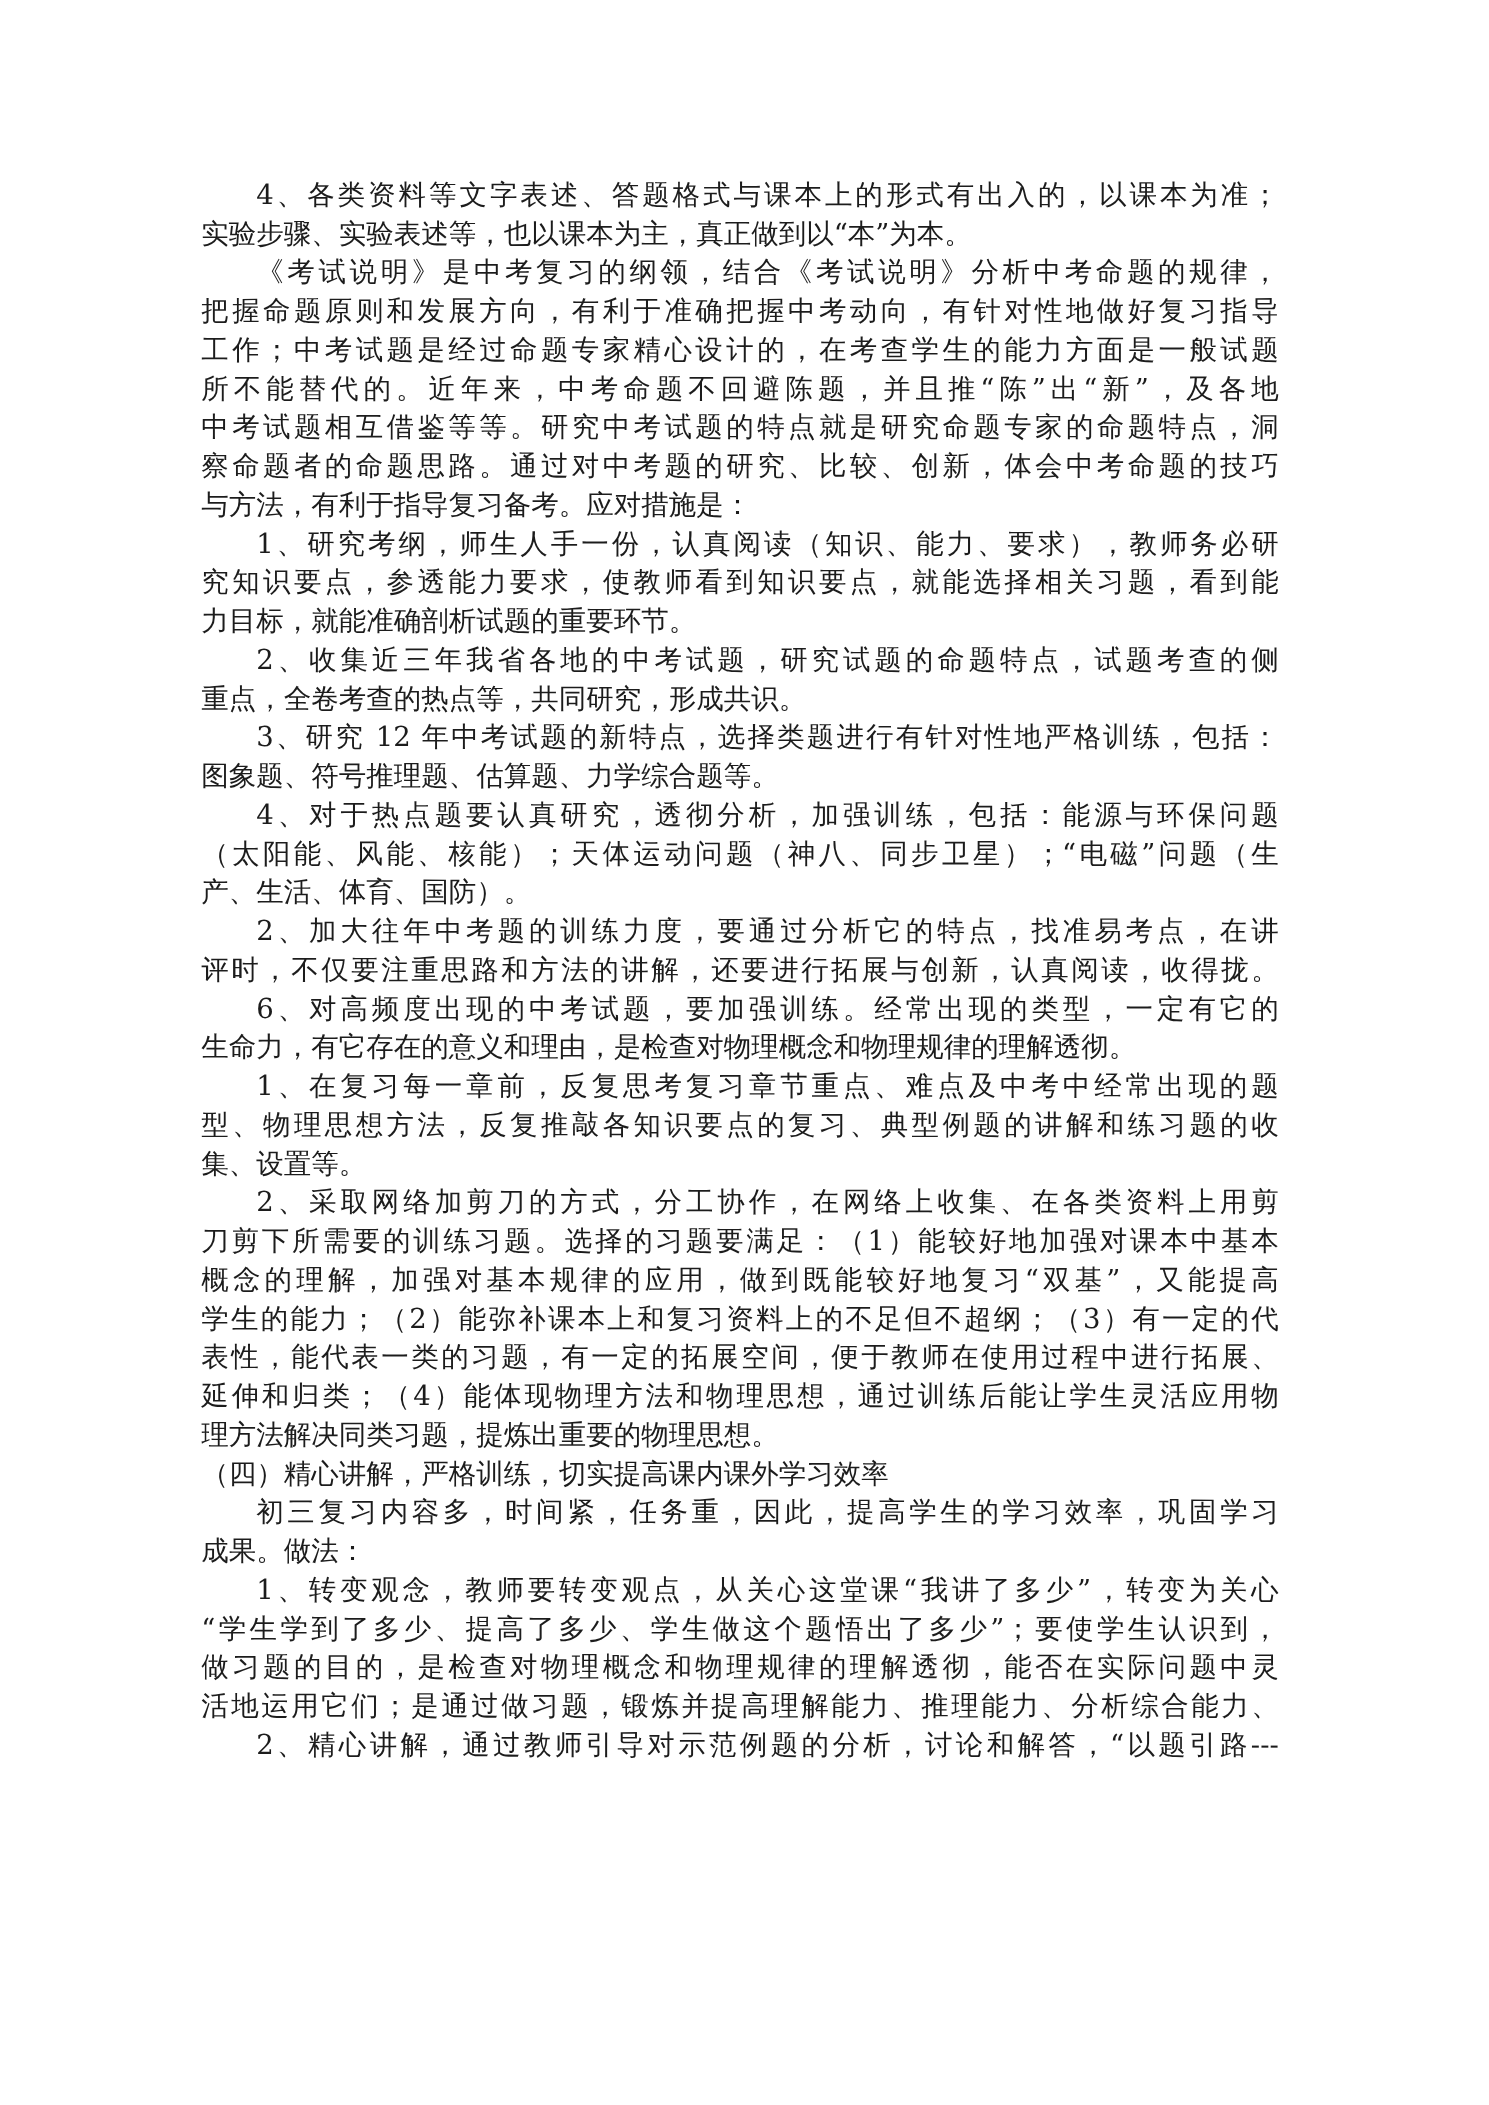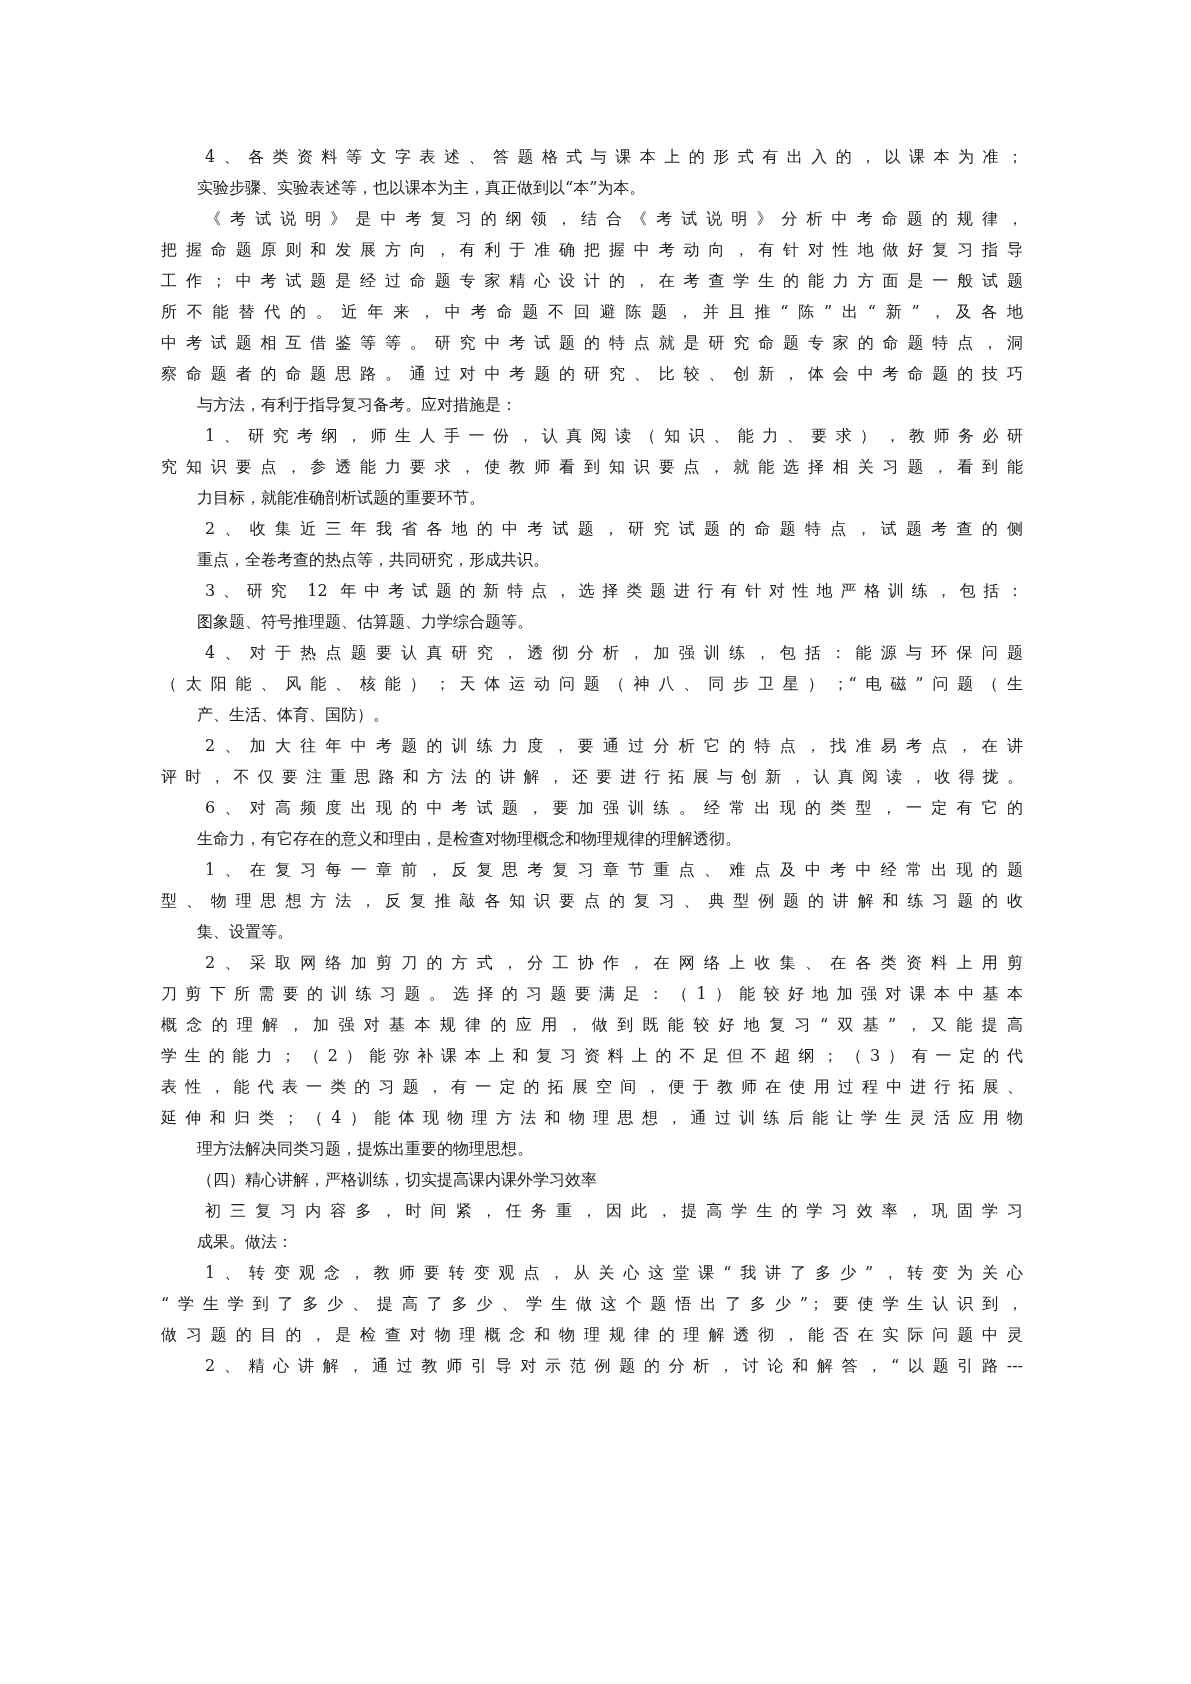--- a/index.html
+++ b/index.html
@@ -13,30 +13,30 @@
     width: 1191px; height: 1684px;
     background: #ffffff;
     overflow: hidden;
   }
   .content {
     position: absolute;
     left: 161px; top: 141px;
     width: 862px;
   }
   .line {
-    font-size: 16px;
+    font-size: 22px;
     line-height: 31px;
     height: 31px;
     color: #1c1c1c;
     text-align: justify;
     text-align-last: justify;
     word-break: keep-all;
     overflow: hidden;
   }
-  .line.no-stretch { text-align-last: left; margin-left: 36px; }
+  .line.no-stretch { text-align-last: left; }
   .line.indent { text-indent: 44px; }
 </style>
 </head>
 <body>
 
 <div class="page">
   <div class="content" id="document-body">
       <div class="line indent">4、各类资料等文字表述、答题格式与课本上的形式有出入的，以课本为准；</div>
       <div class="line no-stretch">实验步骤、实验表述等，也以课本为主，真正做到以“本”为本。</div>
       <div class="line indent">《考试说明》是中考复习的纲领，结合《考试说明》分析中考命题的规律，</div>
@@ -69,15 +69,16 @@
       <div class="line">学生的能力；（2）能弥补课本上和复习资料上的不足但不超纲；（3）有一定的代</div>
       <div class="line">表性，能代表一类的习题，有一定的拓展空间，便于教师在使用过程中进行拓展、</div>
       <div class="line">延伸和归类；（4）能体现物理方法和物理思想，通过训练后能让学生灵活应用物</div>
       <div class="line no-stretch">理方法解决同类习题，提炼出重要的物理思想。</div>
       <div class="line no-stretch">（四）精心讲解，严格训练，切实提高课内课外学习效率</div>
       <div class="line indent">初三复习内容多，时间紧，任务重，因此，提高学生的学习效率，巩固学习</div>
       <div class="line no-stretch">成果。做法：</div>
       <div class="line indent">1、转变观念，教师要转变观点，从关心这堂课“我讲了多少”，转变为关心</div>
       <div class="line">“学生学到了多少、提高了多少、学生做这个题悟出了多少”；要使学生认识到，</div>
       <div class="line">做习题的目的，是检查对物理概念和物理规律的理解透彻，能否在实际问题中灵</div>
+      <div class="line">活地运用它们；是通过做习题，锻炼并提高理解能力、推理能力、分析综合能力、</div>
       <div class="line indent">2、精心讲解，通过教师引导对示范例题的分析，讨论和解答，“以题引路---</div>
     </div>
 </div>
 
 </body></html>

